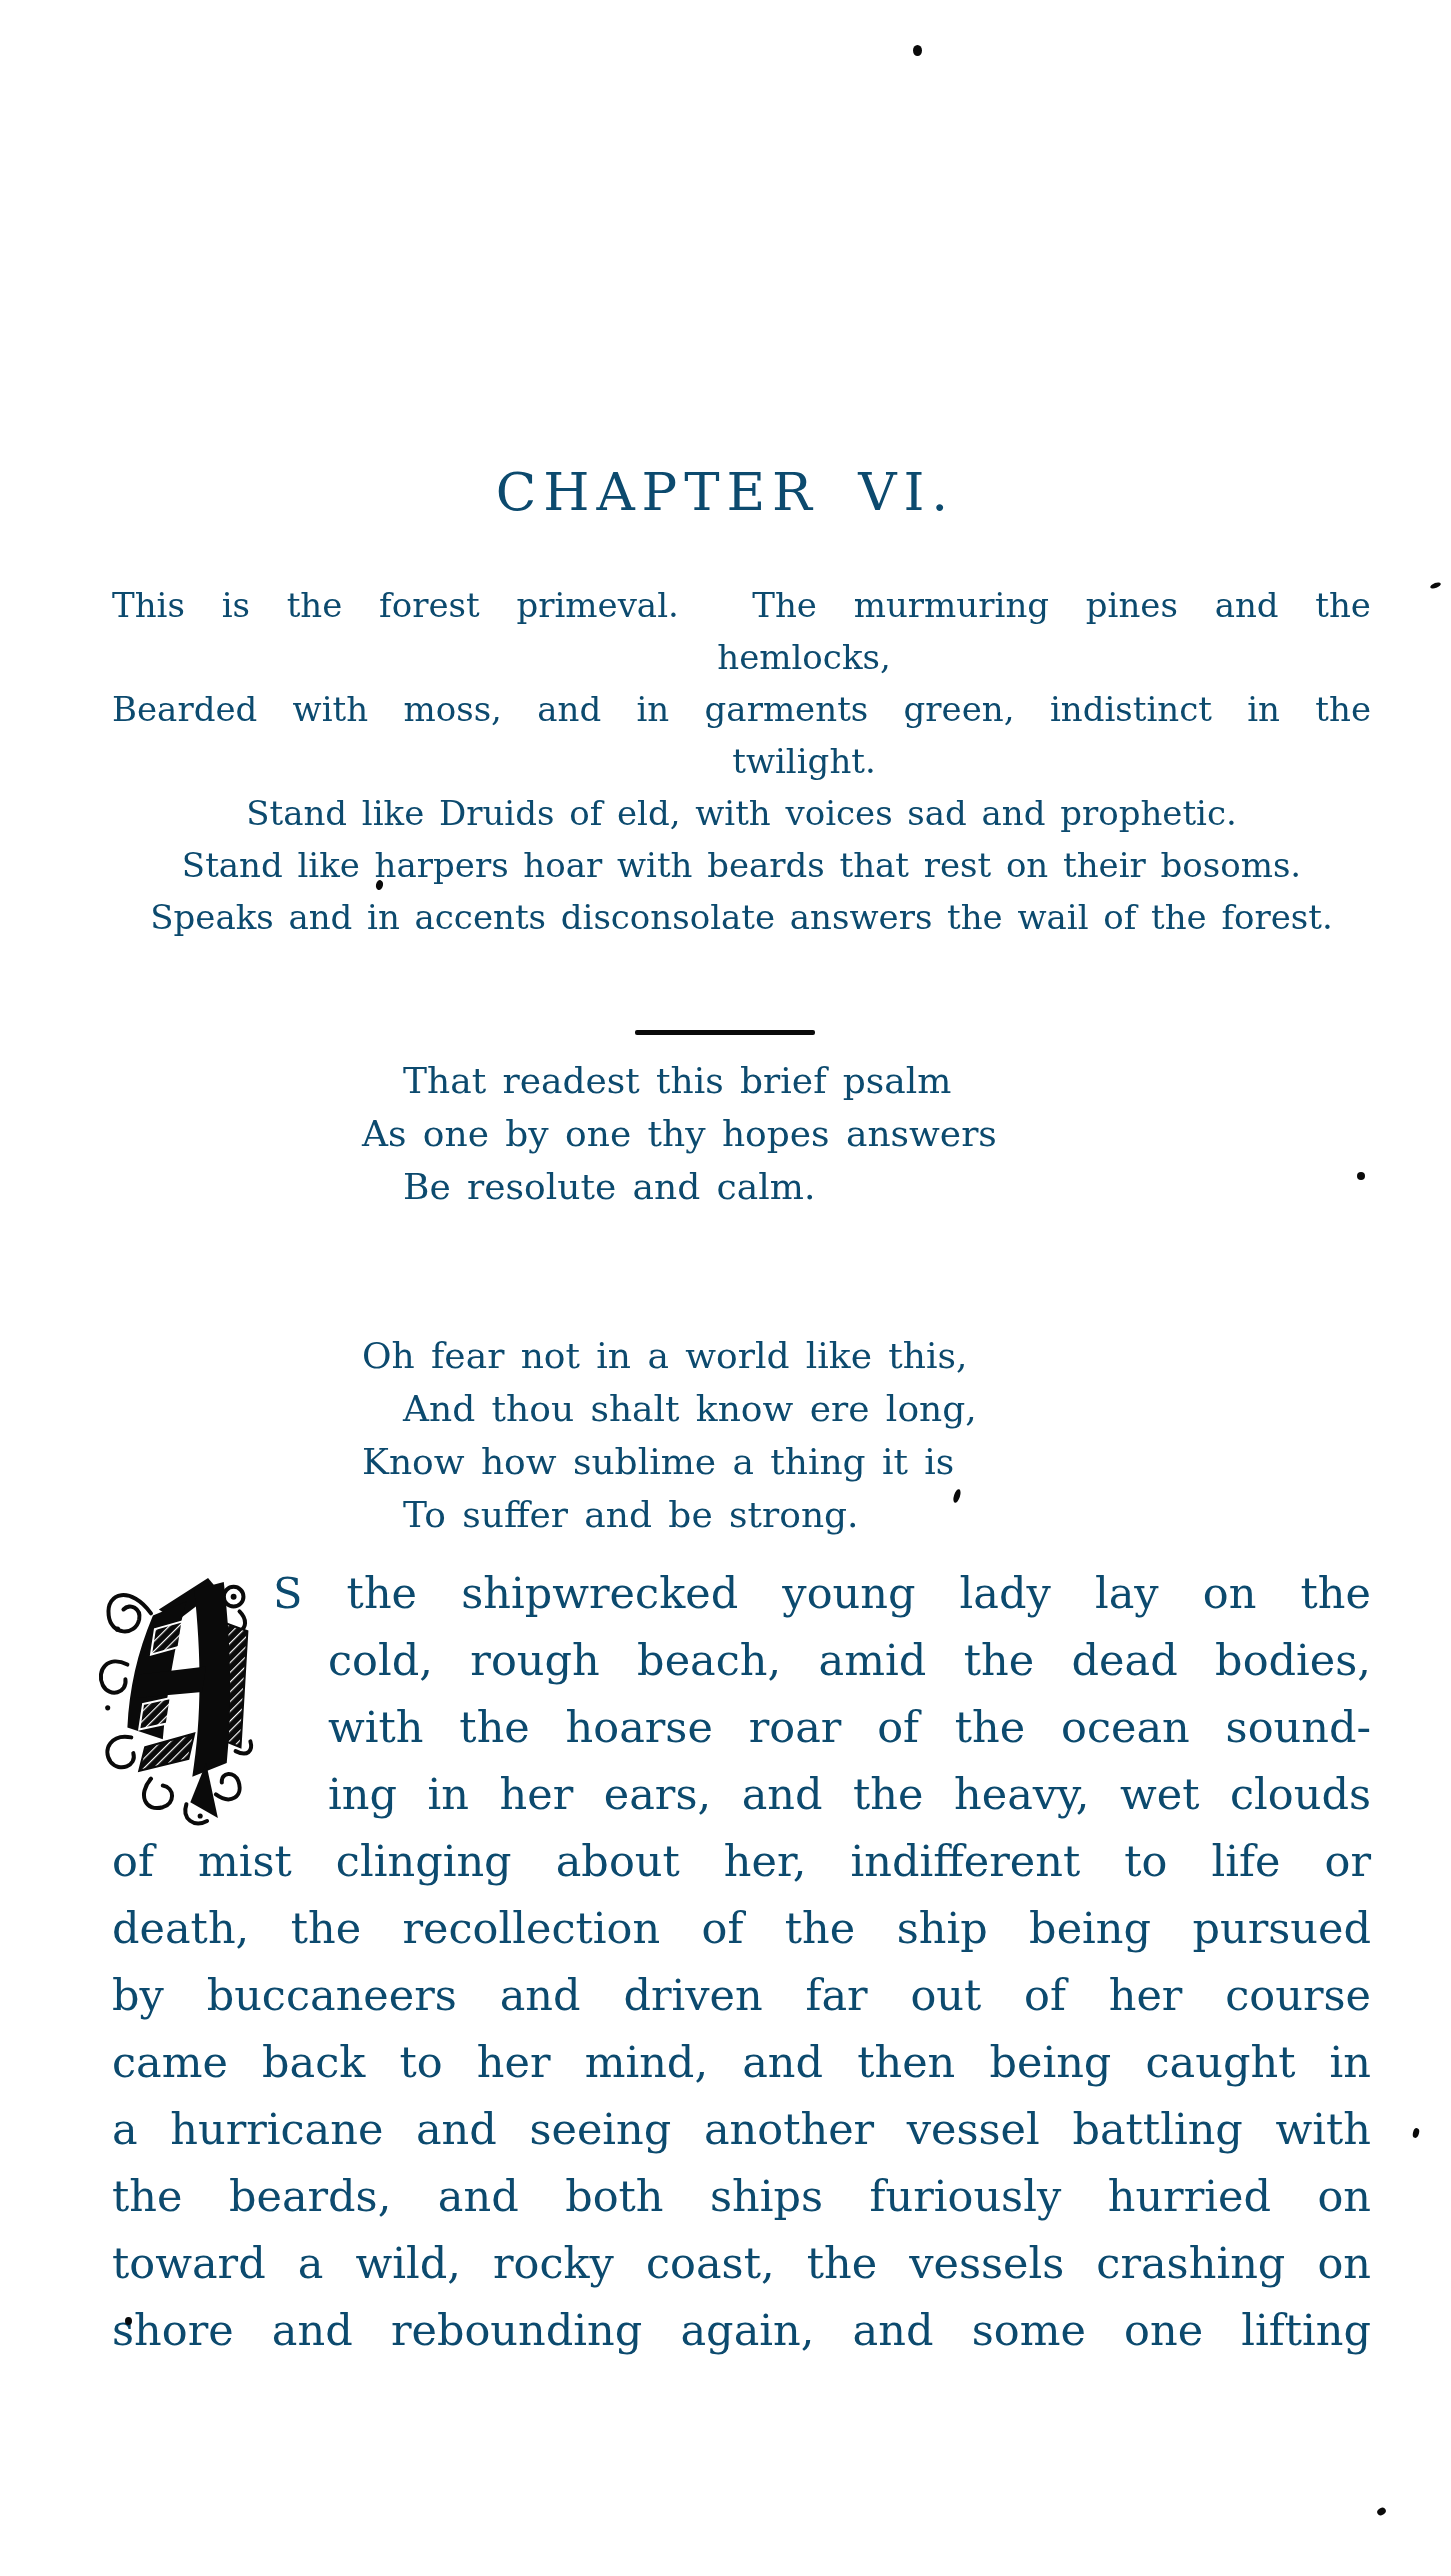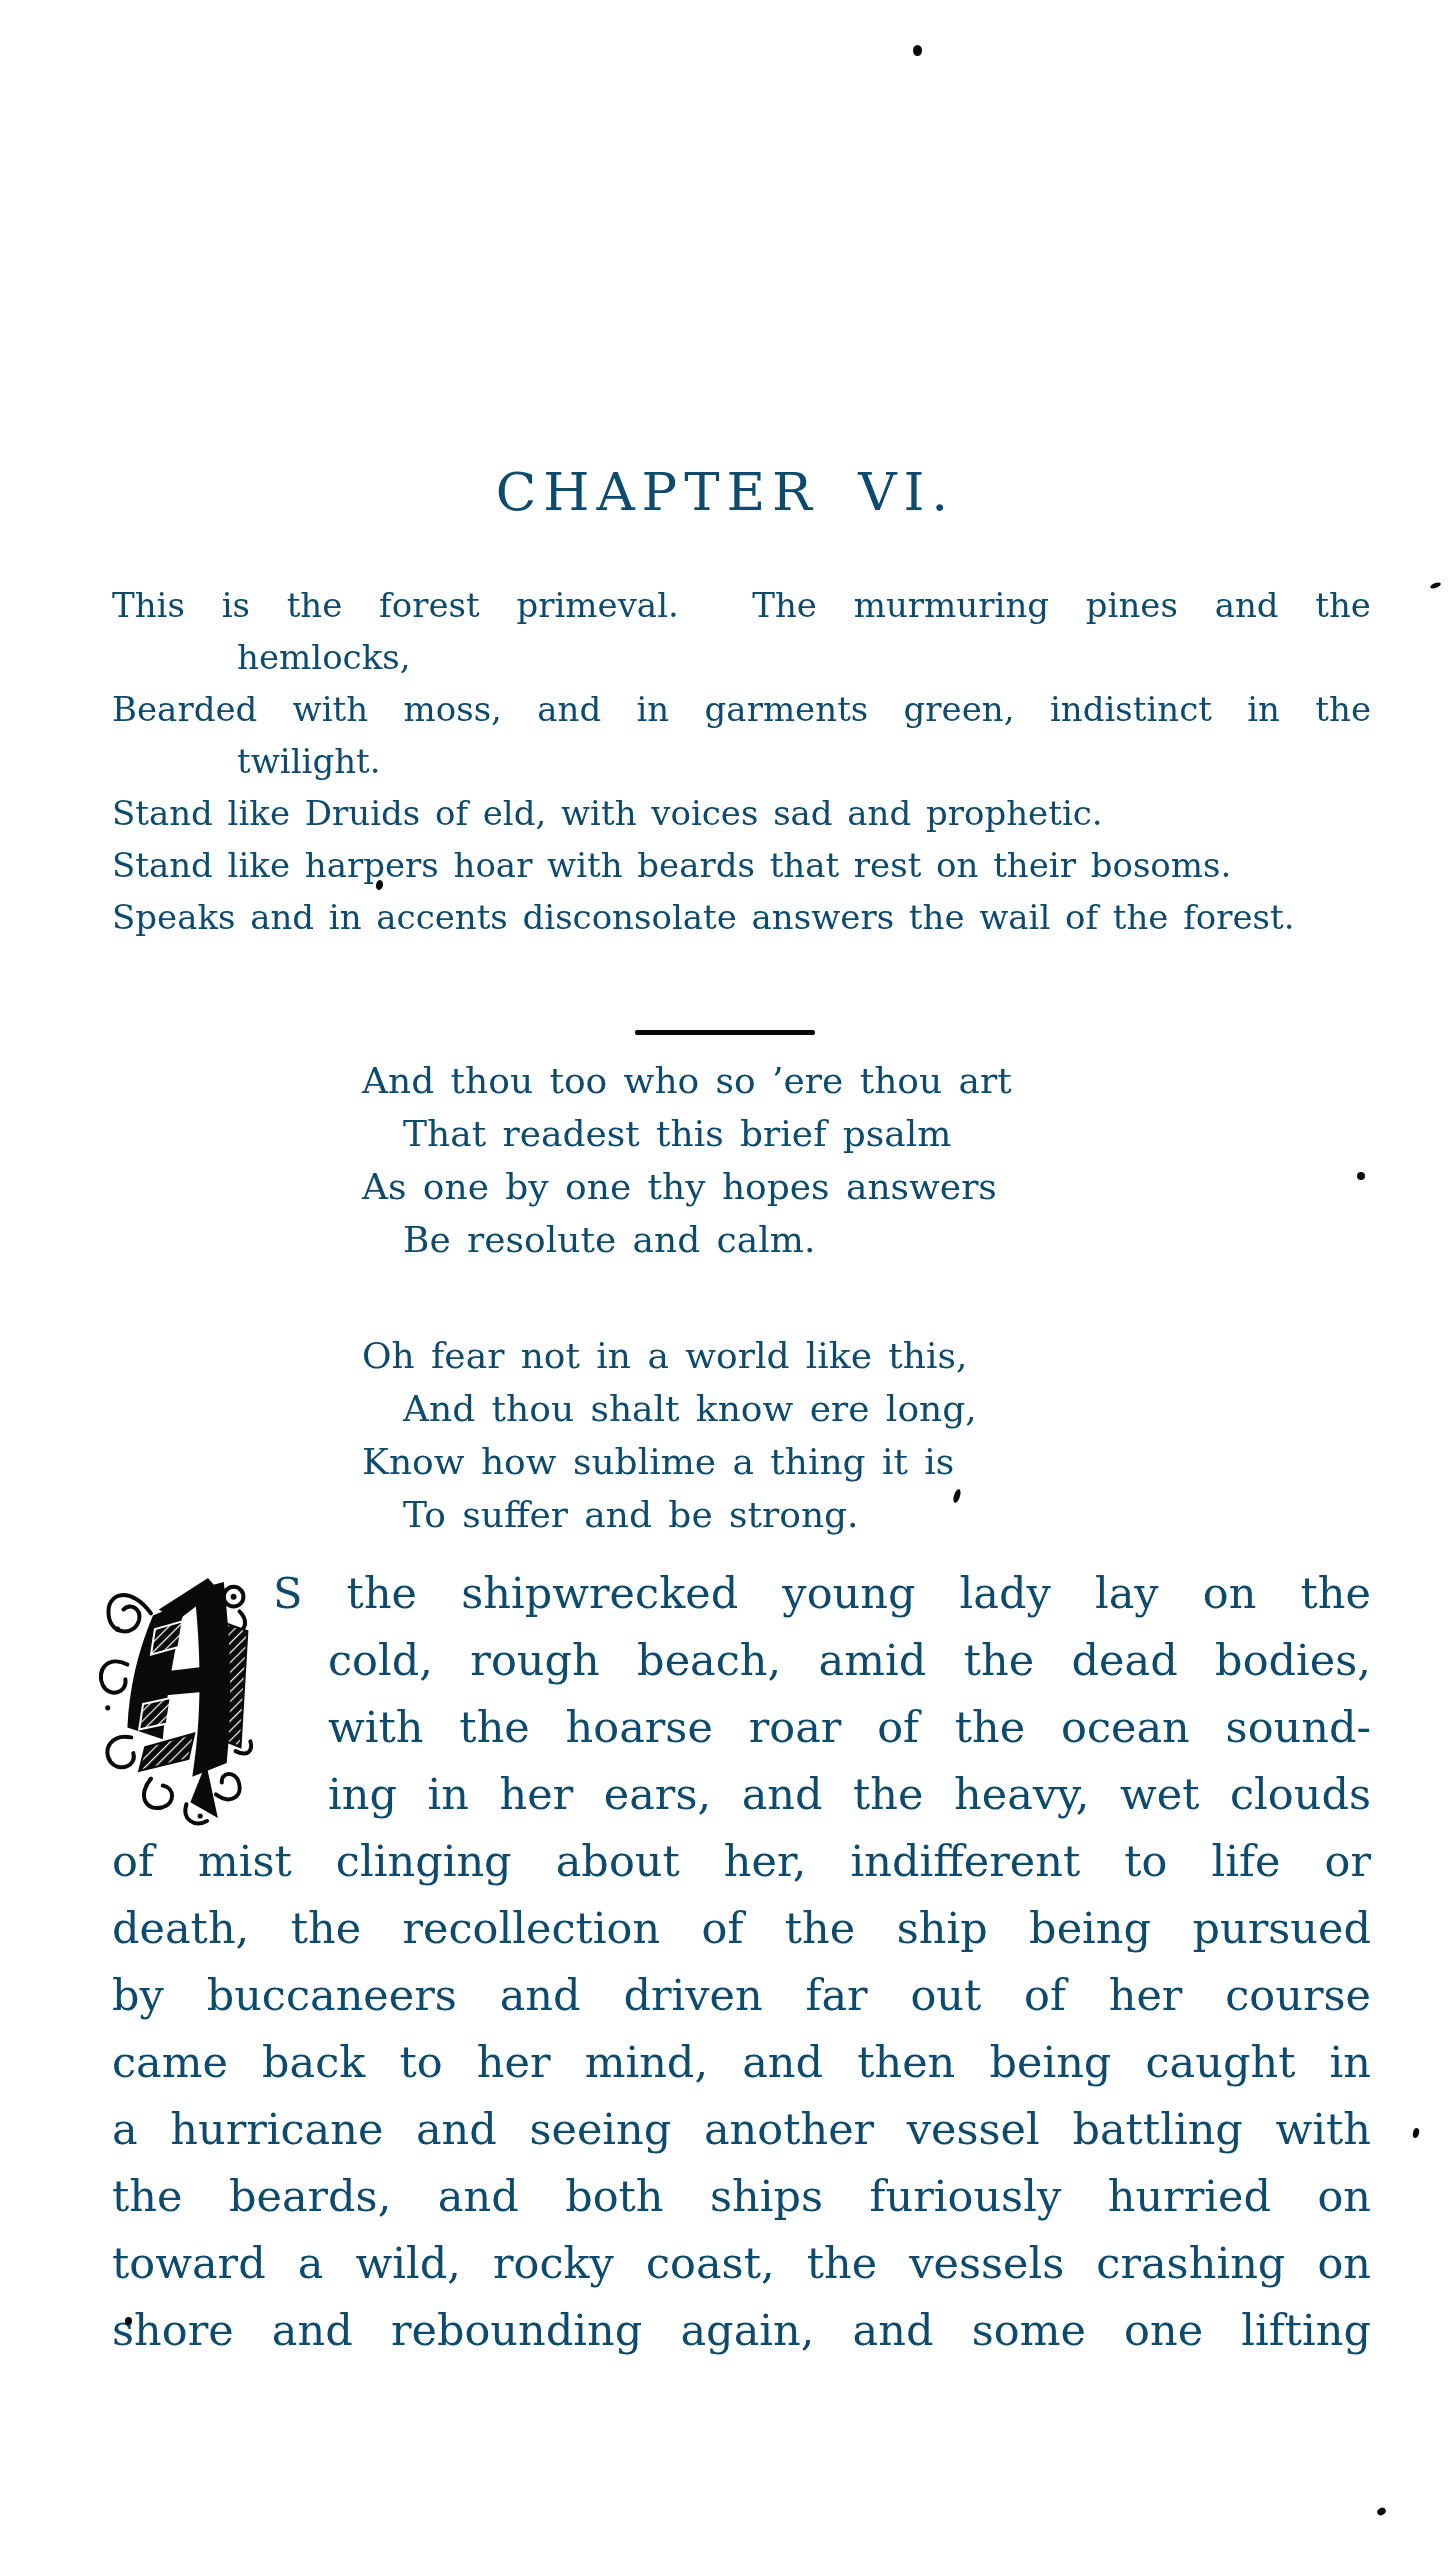--- a/index.html
+++ b/index.html
@@ -17,21 +17,21 @@
     position:absolute;top:461px;left:0;width:100%;
     margin:0;text-align:center;
     font-size:53px;font-weight:normal;
     letter-spacing:6.9px;word-spacing:15.8px;
   }
   
   .epigraph{
     position:absolute;top:579px;left:112px;width:1259px;
     font-size:34px;
   }
-  .ln{line-height:52px;white-space:normal;}
+  .ln{line-height:52px;white-space:normal;text-align:center;}
   .ln.j{text-align:justify;text-align-last:justify;}
   .ln.i{padding-left:125px;}
   .ln.p{word-spacing:3.9px;}
   
   .rule{
     position:absolute;top:1030px;left:635px;
     width:180px;height:4.9px;background:#0a0a0a;
     border-radius:2px;
   }
   
@@ -77,21 +77,20 @@
       <div class="ln j">Bearded with moss, and in garments green, indistinct in the</div>
       <div class="ln i">twilight.</div>
       <div class="ln p">Stand like Druids of eld, with voices sad and prophetic.</div>
       <div class="ln p">Stand like harpers hoar with beards that rest on their bosoms.</div>
       <div class="ln p">Speaks and in accents disconsolate answers the wail of the forest.</div>
     </div>
 
   <div class="rule"></div>
 
   <div class="stanza stanza1" id="stanza-0">
-      <div class="sln">And thou too who so ’ere thou art</div>
       <div class="sln ind">That readest this brief psalm</div>
       <div class="sln">As one by one thy hopes answers</div>
       <div class="sln ind">Be resolute and calm.</div>
     </div>
   <div class="stanza stanza2" id="stanza-1">
       <div class="sln">Oh fear not in a world like this,</div>
       <div class="sln ind">And thou shalt know ere long,</div>
       <div class="sln">Know how sublime a thing it is</div>
       <div class="sln ind">To suffer and be strong.</div>
     </div>

